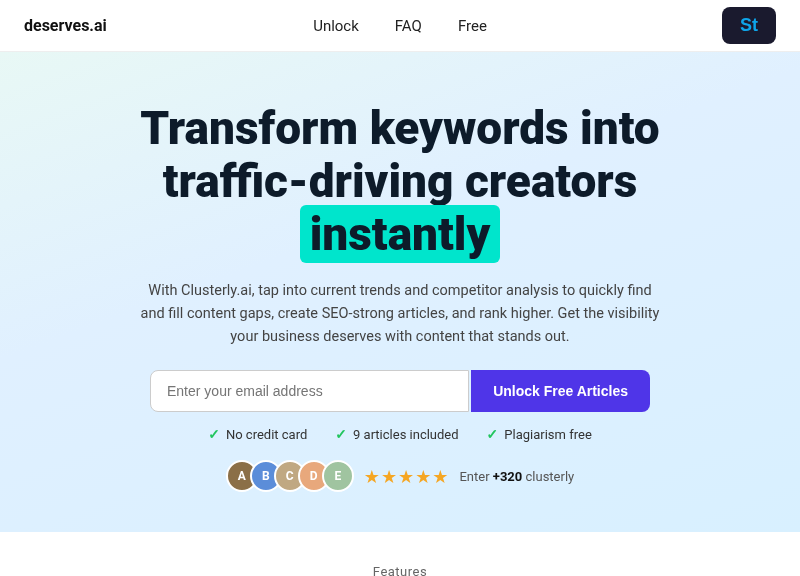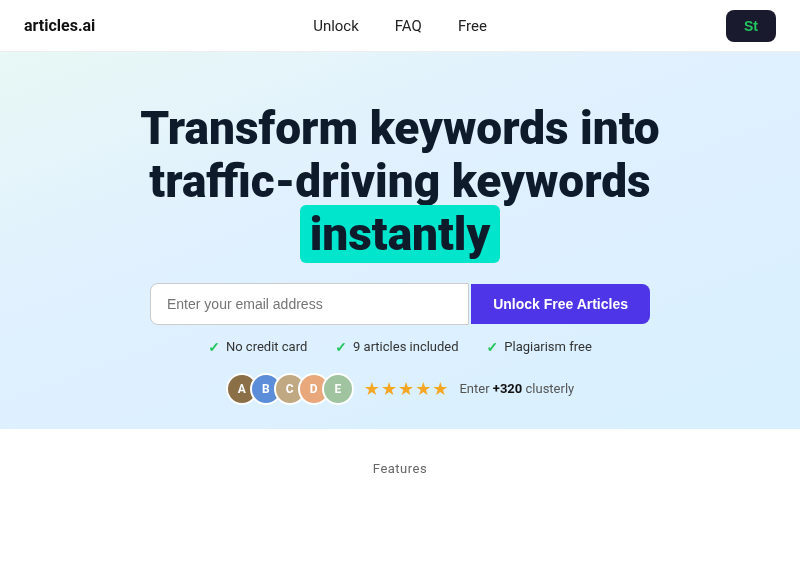--- a/index.html
+++ b/index.html
@@ -36,34 +36,34 @@
       transform: translateX(-50%);
     }
     .nav-link {
       font-size: 15px;
       color: #222;
       text-decoration: none;
       cursor: pointer;
     }
     .nav-cta {
       background: #1a1a2e;
-      color: #22c55e;
+      color: #0ea5e9;
       border: none;
       padding: 8px 18px;
       border-radius: 8px;
-      font-size: 14px;
+      font-size: 18px;
       font-weight: 600;
       cursor: pointer;
     }
 
     
     .hero {
       background: linear-gradient(160deg, #e8f8f5 0%, #e0f0ff 40%, #d8f0ff 100%);
       text-align: center;
-      padding: 50px 40px 24px;
+      padding: 50px 40px 40px;
     }
     .hero-title {
       font-size: 46px;
       font-weight: 900;
       color: #0d1b2a;
       line-height: 1.15;
       max-width: 620px;
       margin: 0 auto;
     }
     .hero-highlight {
@@ -74,21 +74,20 @@
     }
     .hero-sub {
       font-size: 14.5px;
       color: #444;
       max-width: 520px;
       margin: 18px auto 0;
       line-height: 1.6;
     }
     .hero-form {
       display: flex;
-      align-items: center;
       justify-content: center;
       gap: 2px;
       margin: 22px auto 0;
       max-width: 500px;
     }
     .hero-input {
       flex: 1;
       padding: 12px 16px;
       border: 1px solid #ccc;
       border-radius: 8px 0 0 8px;
@@ -172,35 +171,36 @@
       font-size: 13px;
       color: #666;
       letter-spacing: 0.5px;
       margin-bottom: 16px;
     }
   </style>
 </head>
 <body>
 
 <nav>
-  <span class="nav-logo">articles.ai</span>
+  <span class="nav-logo">deserves.ai</span>
   <div class="nav-links">
     <a class="nav-link">Unlock</a>
     <a class="nav-link">FAQ</a>
     <a class="nav-link">Free</a>
   </div>
   <button class="nav-cta">St</button>
 </nav>
 
 <section class="hero">
   <h1 class="hero-title">
     <span>Transform keywords into</span><br>
-    <span>traffic-driving keywords</span><br>
+    <span>traffic-driving creators</span><br>
     <span class="hero-highlight">instantly</span>
   </h1>
+  <p class="hero-sub">With Clusterly.ai, tap into current trends and competitor analysis to quickly find and fill content gaps, create SEO-strong articles, and rank higher. Get the visibility your business deserves with content that stands out.</p>
 
   <div class="hero-form">
     <input class="hero-input" type="email" placeholder="Enter your email address" style="">
     <button class="hero-btn">Unlock Free Articles</button>
   </div>
 
   <div class="hero-badges">
     <div class="hero-badge">
       <span class="check-icon">✓</span>
       <span>No credit card</span>

